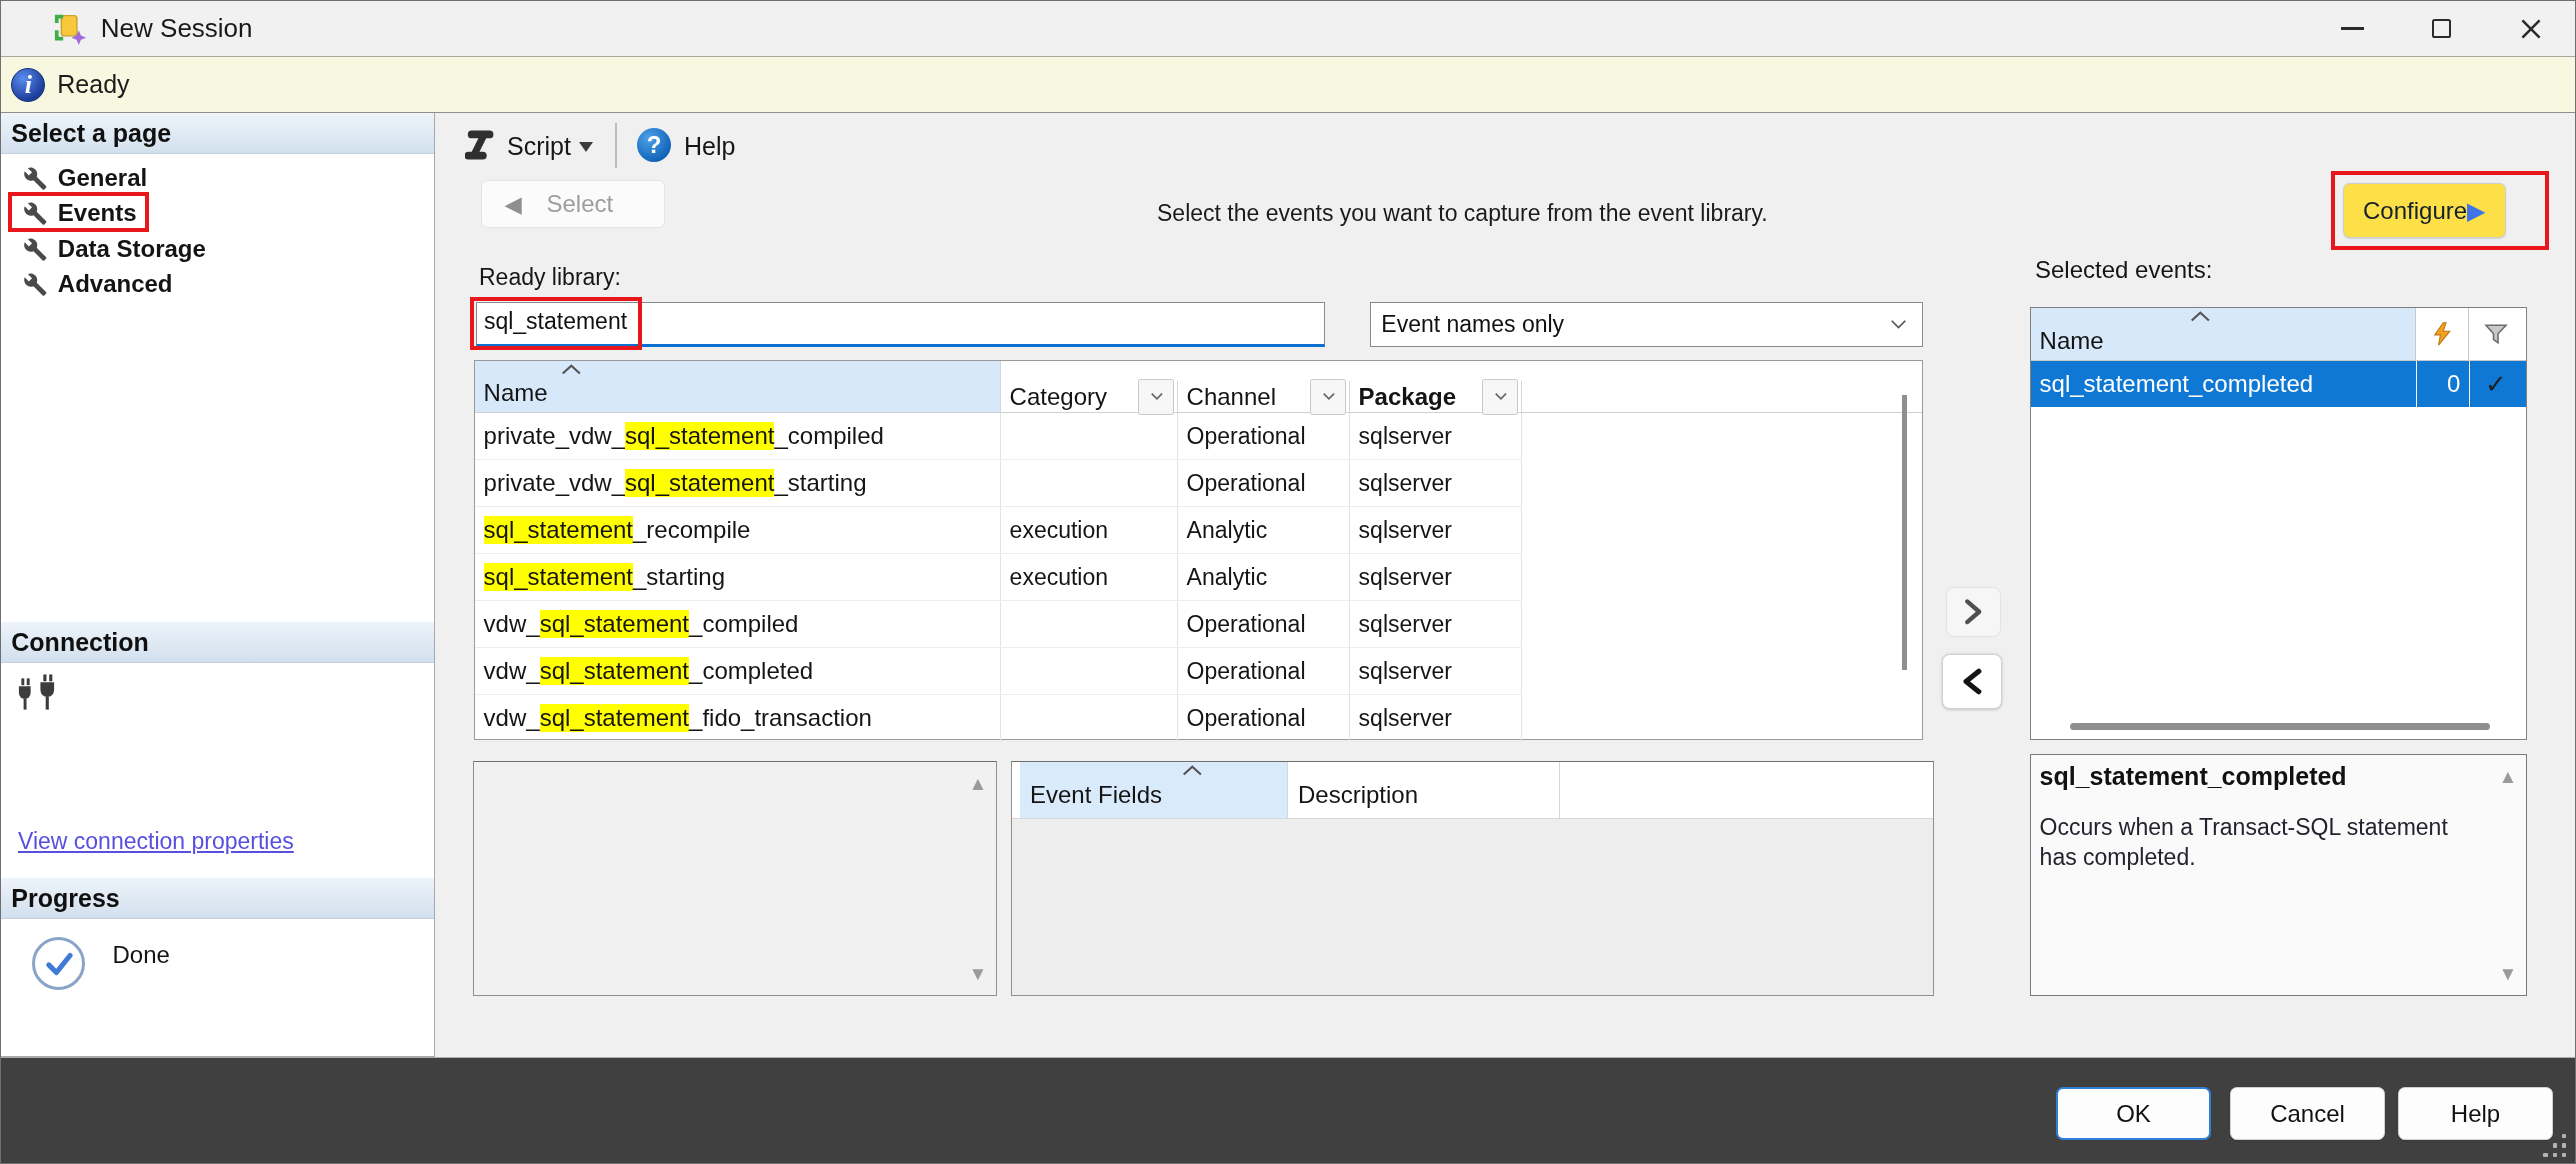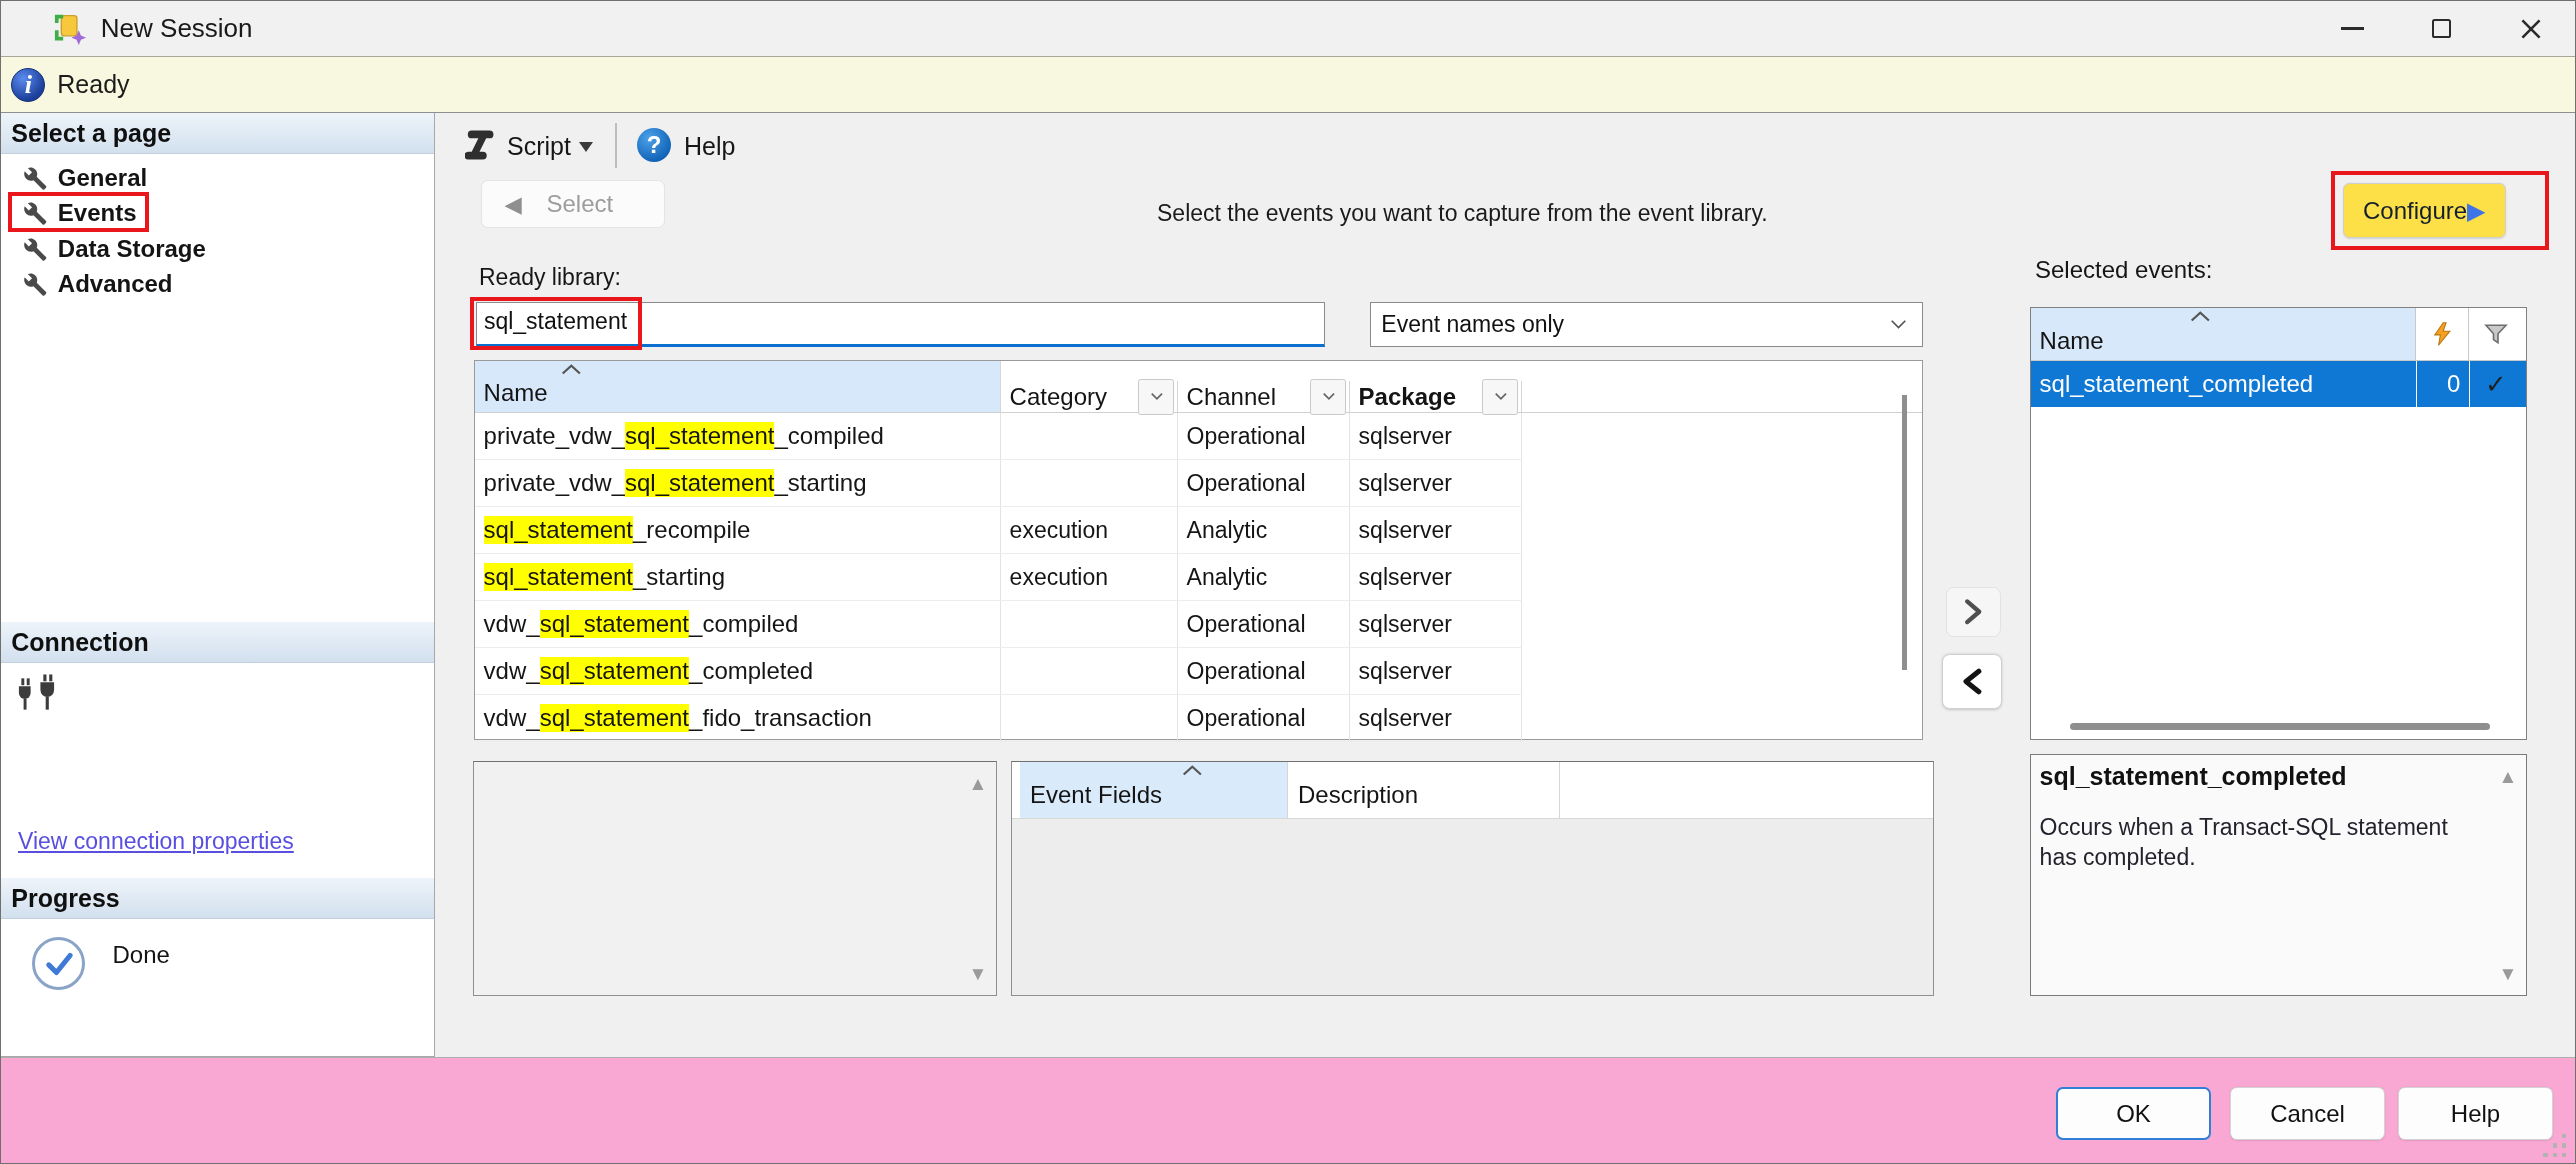--- a/index.html
+++ b/index.html
@@ -122,21 +122,21 @@
   .srcell{display:flex;align-items:center;color:#fff;font-size:24px;}
   .srcell.name{width:385px;padding-left:8.6px;}
   .srcell.count{width:53px;justify-content:flex-end;padding-right:8.6px;border-left:1.7px solid #fff;}
   .srcell.check{width:53px;justify-content:center;border-left:1.7px solid #fff;color:#1f1f1f;font-size:26px;font-weight:bold;}
   .hthumb{position:absolute;left:39px;bottom:8.6px;width:420px;height:7.7px;background:#8f8f8f;border-radius:4.3px;}
   
   .desc-panel{position:absolute;left:2029px;top:753px;width:497px;height:242px;background:#fafafa;border:1.7px solid #7a7a7a;}
   .desc-title{position:absolute;left:8.6px;top:6.9px;font-size:25px;font-weight:bold;color:#111;}
   .desc-body{position:absolute;left:8.6px;top:57px;width:421px;font-size:23px;color:#23232d;line-height:1.32;}
   
-  .footer{position:absolute;left:0;top:1056px;width:100%;height:107px;background:#f9a8d4;border-top:1.7px solid #aeaeae;}
+  .footer{position:absolute;left:0;top:1056px;width:100%;height:107px;background:#404040;border-top:1.7px solid #aeaeae;}
   .fbtn-ok{position:absolute;left:2055px;top:29px;width:155px;height:53px;background:#fdfdfd;border:2.6px solid #2f7fd6;border-radius:6.9px;font-size:24px;color:#111;display:flex;align-items:center;justify-content:center;}
   .fbtn-std{position:absolute;top:29px;width:155px;height:53px;background:#fdfdfd;border:0.9px solid #d2d2d2;border-radius:6.9px;font-size:24px;color:#111;display:flex;align-items:center;justify-content:center;box-shadow:0 0.9px 1.7px rgba(0,0,0,.1);}
   .fbtn-cancel{left:2229px;} .fbtn-help{left:2397px;}
   .grip{position:absolute;right:6.9px;bottom:5.2px;width:29px;height:29px;}
   .grip i{position:absolute;width:4.3px;height:4.3px;background:#b2b2b2;border-radius:0.9px;}
 </style>
 </head>
 <body>
 
 <div class="window">

